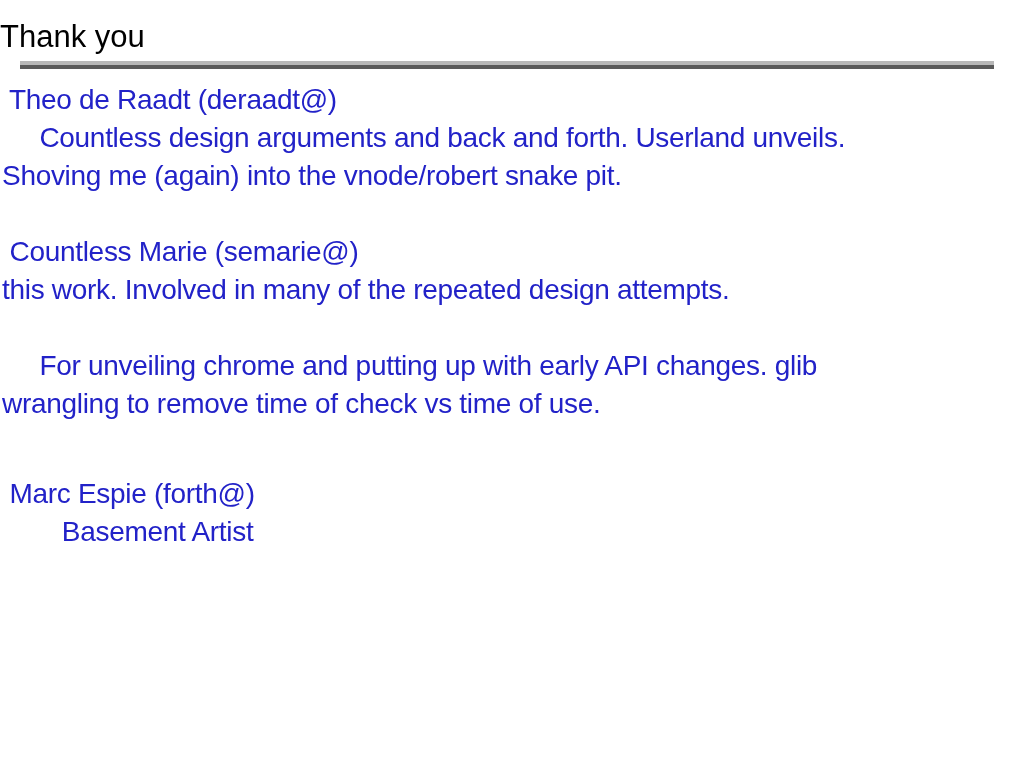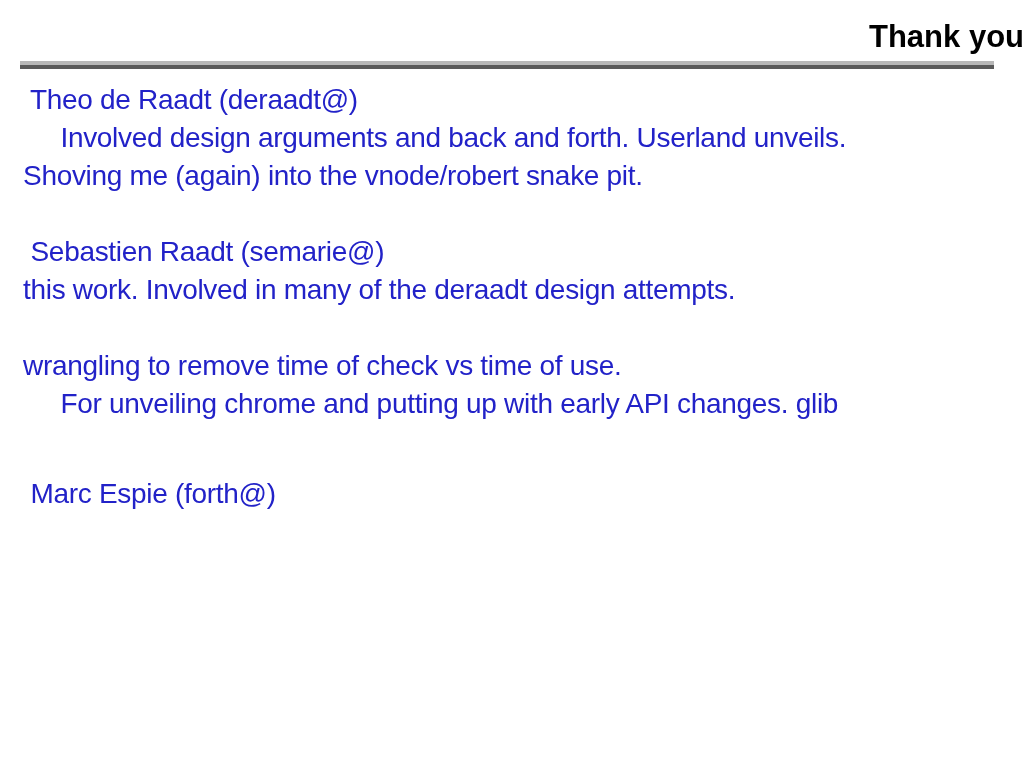--- a/index.html
+++ b/index.html
@@ -13,23 +13,23 @@
     font-family: "Liberation Sans", "DejaVu Sans", sans-serif;
   }
   .slide {
     position: relative;
     width: 1024px;
     height: 768px;
     background: #ffffff;
   }
   .slide-title {
     margin-top: 20px;
-    text-align: right;
+    text-align: left;
     font-size: 31px;
-    font-weight: bold;
+    font-weight: normal;
     line-height: 34px;
     color: var(--title-color, #000000);
     letter-spacing: 0px;
   }
   .title-divider {
     margin: 7px 30px 0 20px;
   }
   .divider-light {
     height: 4px;
     background: var(--divider-light, #b8b8b8);
@@ -37,21 +37,20 @@
   .divider-dark {
     height: 4px;
     background: var(--divider-dark, #5a5a5a);
   }
   .content {
     padding: 12px 10px 0 2px;
     color: var(--body-color, #2222c8);
     font-size: 28px;
     line-height: 38px;
     letter-spacing: -0.3px;
-    margin-left: 21px;
   }
   .block {
     margin: 0 0 38px 0;
   }
   .block.last-block {
     margin-bottom: 0;
     margin-top: 52px;
   }
   .line {
     white-space: pre;
@@ -66,32 +65,33 @@
 
   <div class="title-divider">
     <div class="divider-light"></div>
     <div class="divider-dark"></div>
   </div>
 
   <div class="content">
 
     <div class="block">
       <div class="line"> Theo de Raadt (deraadt@)</div>
-      <div class="line">     Involved design arguments and back and forth. Userland unveils.</div>
+      <div class="line">     Countless design arguments and back and forth. Userland unveils.</div>
       <div class="line">Shoving me (again) into the vnode/robert snake pit.</div>
     </div>
 
     <div class="block">
-      <div class="line"> Sebastien Raadt (semarie@)</div>
-      <div class="line">this work. Involved in many of the deraadt design attempts.</div>
+      <div class="line"> Countless Marie (semarie@)</div>
+      <div class="line">this work. Involved in many of the repeated design attempts.</div>
     </div>
 
     <div class="block">
+      <div class="line">     For unveiling chrome and putting up with early API changes. glib</div>
       <div class="line">wrangling to remove time of check vs time of use.</div>
-      <div class="line">     For unveiling chrome and putting up with early API changes. glib</div>
     </div>
 
     <div class="block last-block">
       <div class="line"> Marc Espie (forth@)</div>
+      <div class="line">        Basement Artist</div>
     </div>
 
   </div>
 </div>
 
 </body></html>

